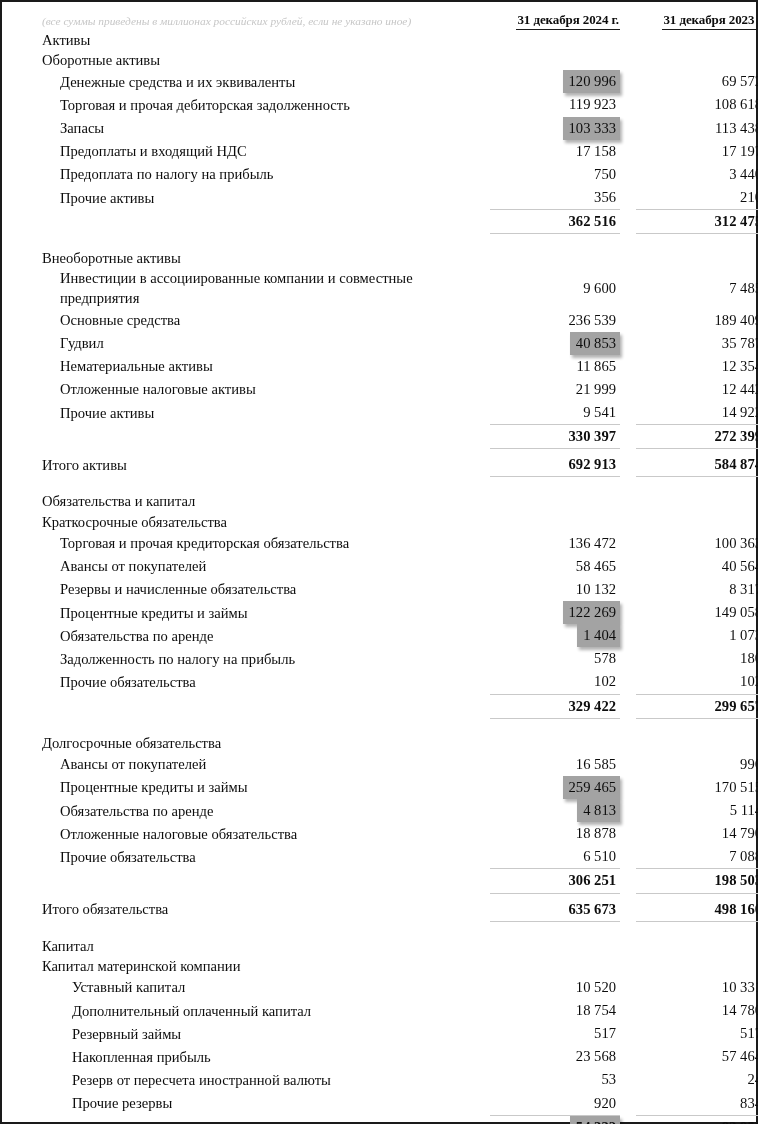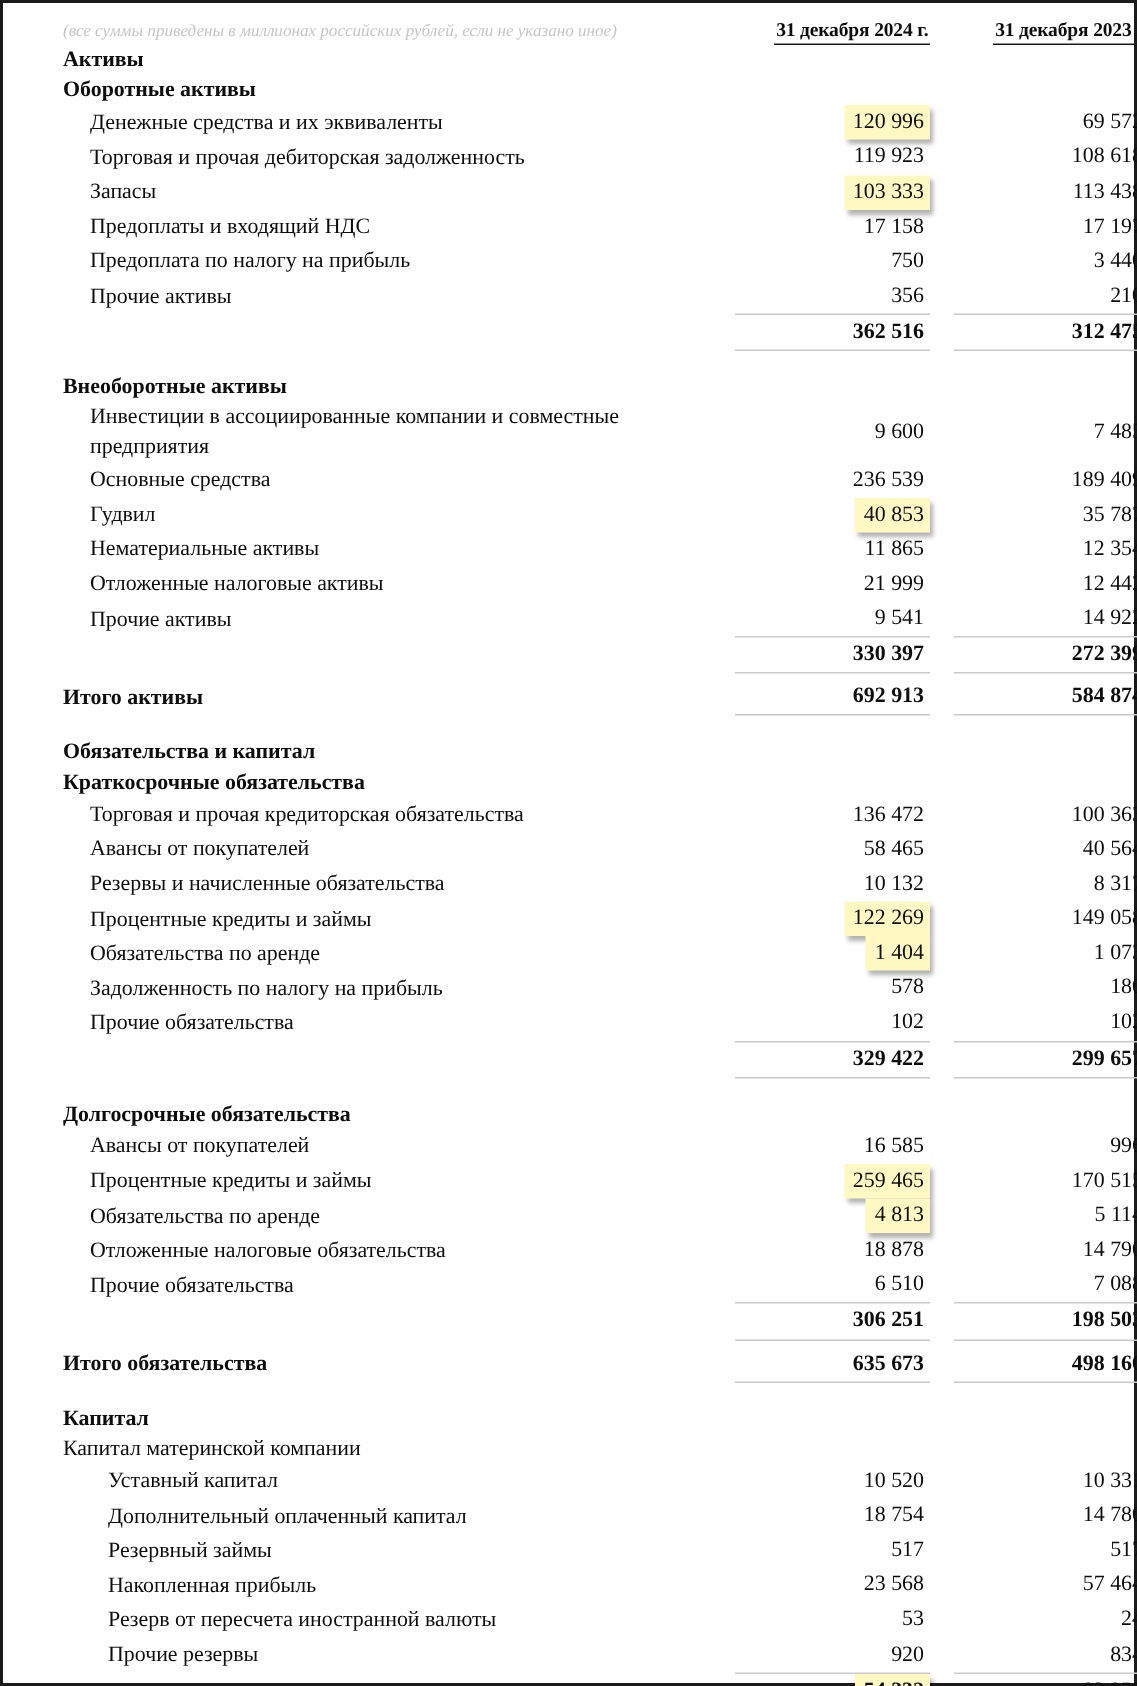--- a/index.html
+++ b/index.html
@@ -50,38 +50,38 @@
   }
 
   
   .lbl {
     line-height: 1.38;
     padding-right: 10px;
     white-space: normal;
   }
   .lbl.indent1 { padding-left: 18px; }
   .lbl.indent2 { padding-left: 30px; }
-  .lbl.bold    { font-weight: bold; }
+  .lbl.bold    { font-weight: normal; }
 
   
   .num {
     text-align: right;
     line-height: 1.38;
     position: relative;
     white-space: nowrap;
   }
   .num.bold { font-weight: bold; }
 
   .numwrap {
     display: inline-block;
     padding: 1px 4px 2px 6px;
     position: relative;
   }
   .numwrap.hl {
-    background: #fef9c3;
+    background: #a3a3a3;
     box-shadow: 2px 3px 3px rgba(0,0,0,0.30);
   }
 
   td.num.rt { border-top: 1px solid #c9c9c9; }
   td.num.rb { border-bottom: 1px solid #c9c9c9; }
 
   
   .note {
     font-style: italic;
     font-size: 11.4px;

